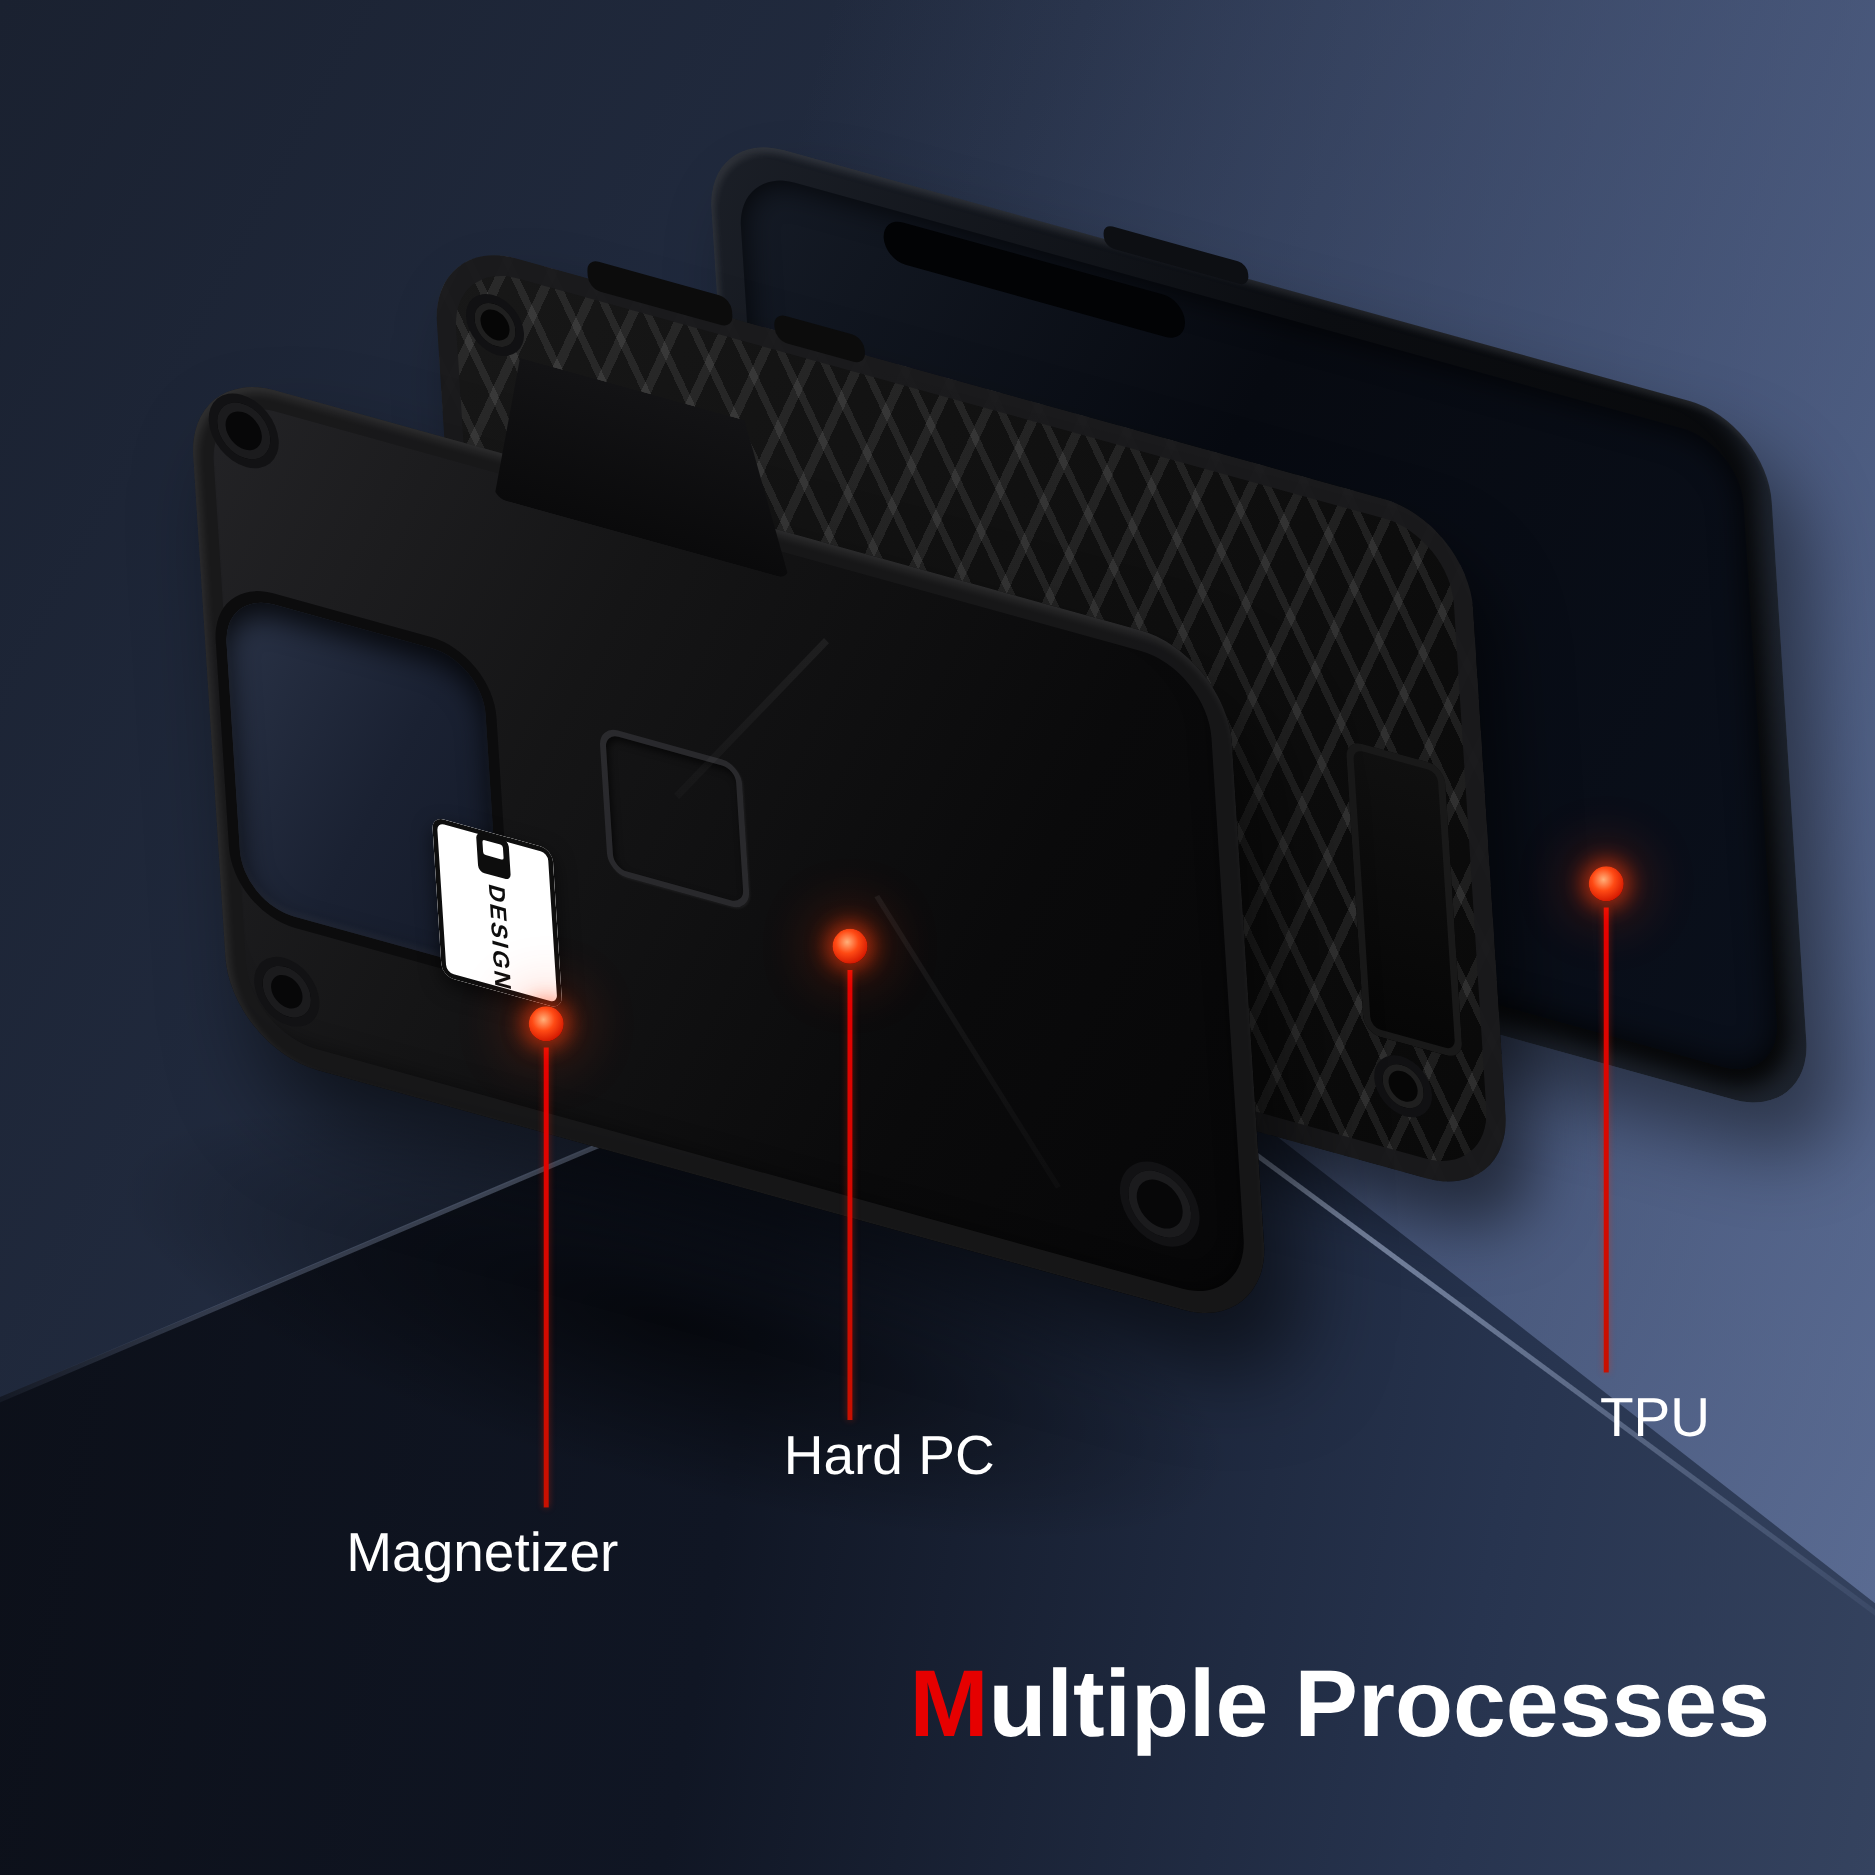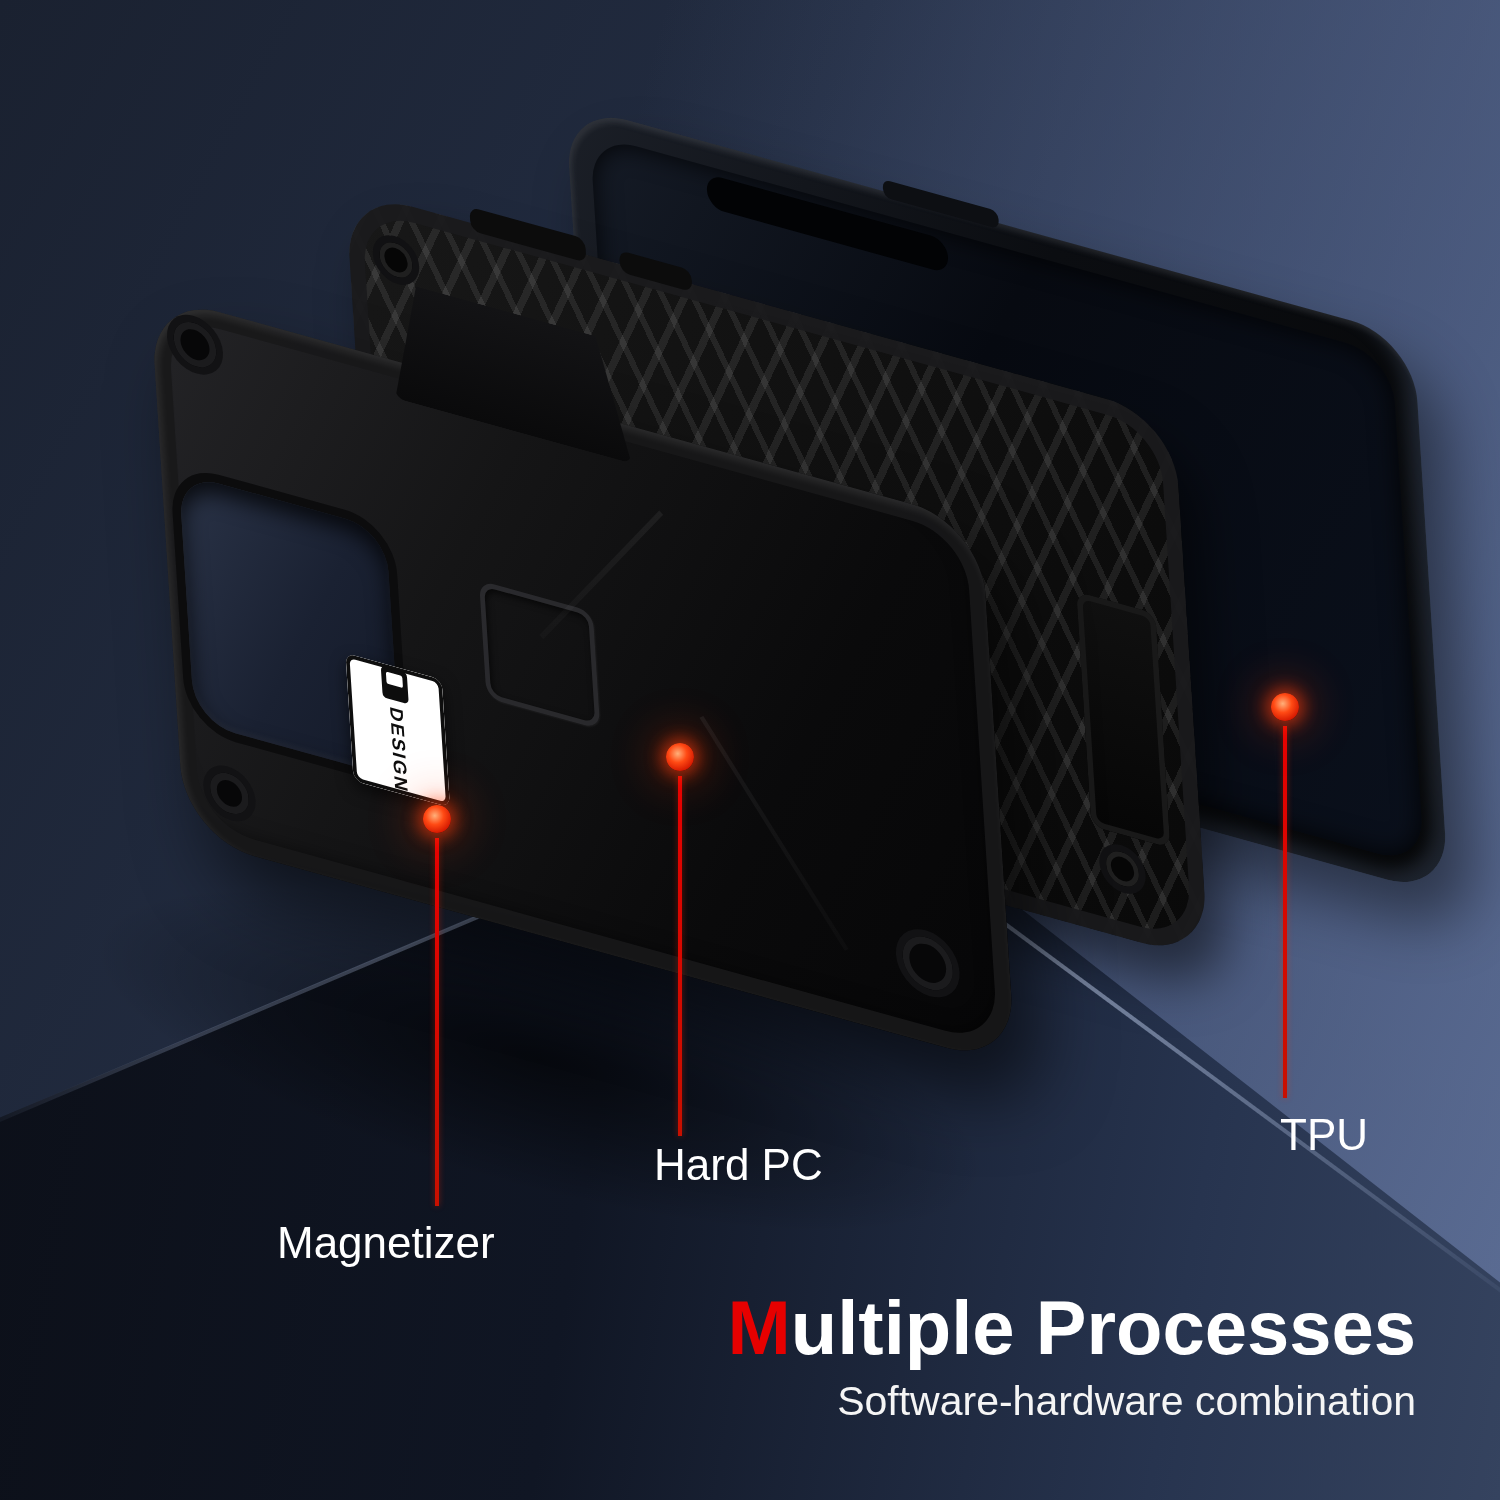--- a/index.html
+++ b/index.html
@@ -112,28 +112,28 @@
     box-shadow: 0 0 16px 5px rgba(255,60,10,0.6), 0 0 44px 16px rgba(255,60,10,0.22); }
   .callout-line { position:absolute; width:4px; z-index:29;
     background:linear-gradient(var(--accent, #e60000), #c81000);
     box-shadow: 0 0 6px rgba(255,40,0,0.4); }
   .callout-label { position:absolute; color:#ffffff; font-size:44px; z-index:31; }
   #magnetizer-dot { left:423px; top:805px; }
   #magnetizer-line { left:435px; top:838px; height:368px; }
   #magnetizer-label { left:277px; top:1218px; }
   #hardpc-dot { left:666px; top:743px; }
   #hardpc-line { left:678px; top:776px; height:360px; }
-  #hardpc-label { left:654px; top:1140px; }
+  #hardpc-label { left:627px; top:1140px; }
   #tpu-dot { left:1271px; top:693px; }
   #tpu-line { left:1283px; top:726px; height:372px; }
   #tpu-label { left:1280px; top:1110px; }
 
   
   .title-block { position:absolute; right:84px; top:1288px; text-align:right; z-index:40; }
-  .title-main { font-size:76px; font-weight:bold; color:#ffffff; line-height:1.05; }
+  .title-main { font-size:76px; font-weight:bold; color:#ffffff; line-height:1.05;margin-top:36px; }
   .title-main .accent { color:var(--accent, #e60000); }
   .title-sub { margin-top:10px; font-size:41px; color:#f5f5f5; }
 </style>
 </head>
 <body>
 
 <div class="scene">
 
   <div class="bg-base"></div>
   <div class="bg-plane-right"></div>
@@ -183,16 +183,15 @@
   <div class="callout-label" id="hardpc-label">Hard PC</div>
 
   <div class="callout-dot" id="tpu-dot"></div>
   <div class="callout-line" id="tpu-line"></div>
   <div class="callout-label" id="tpu-label">TPU</div>
 
   <div class="title-block">
     <div class="title-main">
       <span class="accent">M</span><span>ultiple Processes</span>
     </div>
-    <div class="title-sub">Software-hardware combination</div>
   </div>
 
 </div>
 
 </body></html>

